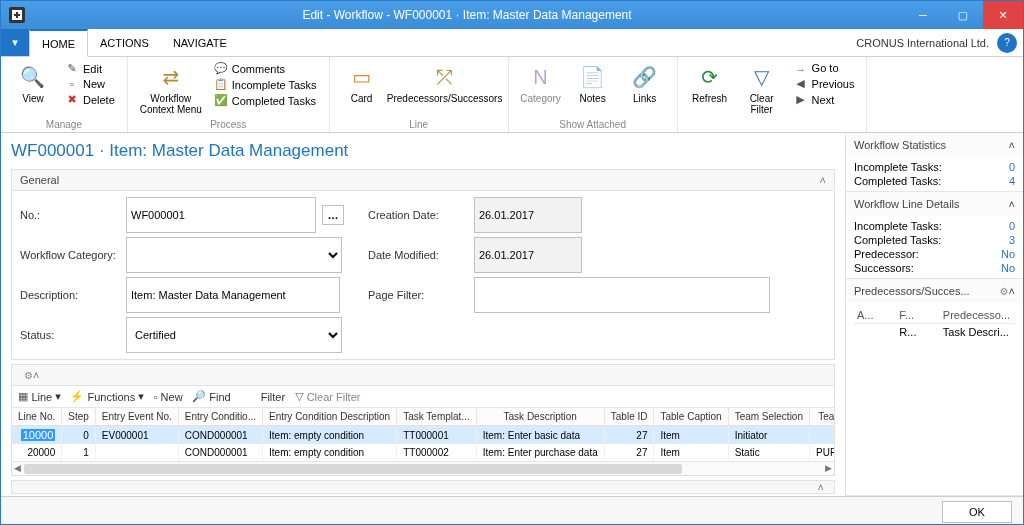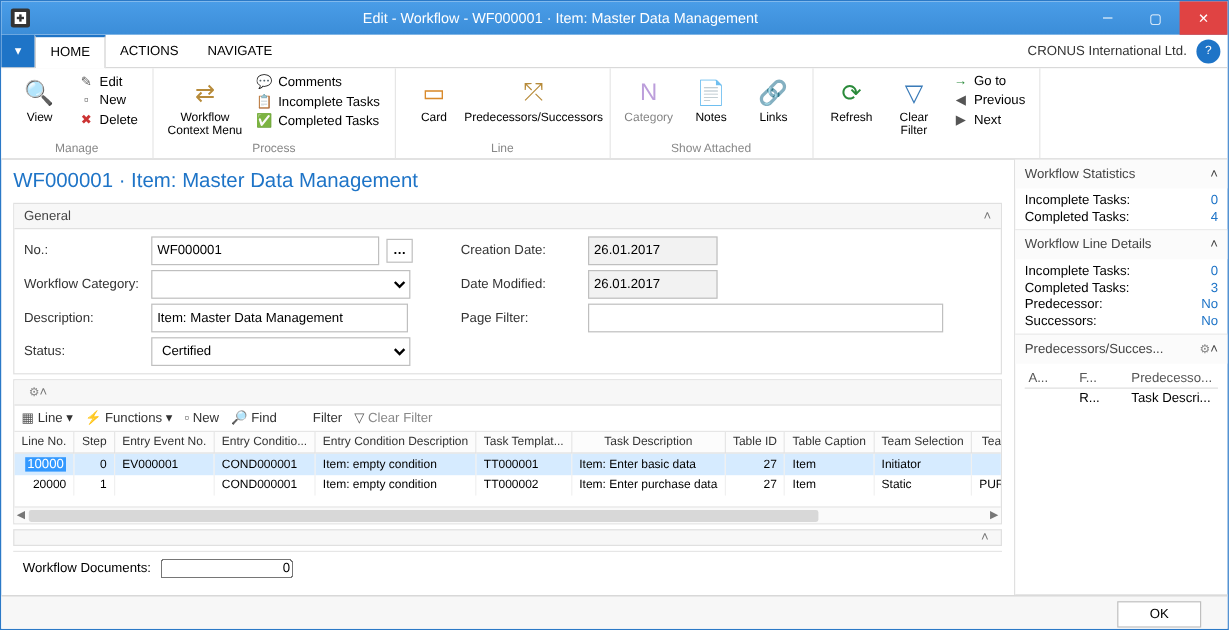--- a/index.html
+++ b/index.html
@@ -28,42 +28,42 @@
 .smallbtn{display:flex;align-items:center;gap:4px;padding:1px 4px;font-size:10px;cursor:pointer}
 .smallbtn .ic{width:14px;display:inline-flex;justify-content:center;color:#555}
 .content{display:flex;height:calc(525px - 28px - 28px - 76px - 30px)}
 .main{flex:1;padding:8px 10px;overflow:hidden;display:flex;flex-direction:column;gap:4px}
 .page-title{color:#1e74c7;font-size:17px;font-weight:400;margin-bottom:4px}
 .panel{border:1px solid #e0e0e0}
 .panel-head{background:#f7f7f7;padding:4px 8px;display:flex;align-items:center;border-bottom:1px solid #e0e0e0}
 .panel-head .t{flex:1;color:#444}
 .panel-head .caret{color:#777;cursor:pointer}
 .panel-body{padding:6px 8px}
-.form-grid{display:flex;gap:40px}
+.form-grid{display:flex;gap:24px}
 .form-col{display:flex;flex-direction:column;gap:4px}
 .form-row{display:flex;align-items:center;gap:6px}
 .form-row label{width:100px;color:#333}
-.form-row input,.form-row select{height:24px;border:1px solid #bfbfbf;padding:0 4px;background:#fff}
+.form-row input,.form-row select{height:36px;border:1px solid #bfbfbf;padding:0 4px;background:#fff}
 .form-row input[readonly]{background:#f2f2f2}
 .ellbtn{width:22px;height:20px;border:1px solid #bfbfbf;background:#fff;display:flex;align-items:center;justify-content:center;cursor:pointer;font-weight:bold}
 .lines-toolbar{display:flex;align-items:center;gap:10px;padding:4px 6px;border-bottom:1px solid #e6e6e6}
 .lines-toolbar .itm{display:flex;align-items:center;gap:3px;cursor:pointer;font-size:11px;color:#333}
 .lines-toolbar .itm .ic{color:#555}
 .grid{width:100%;border-collapse:collapse}
 .grid th{font-weight:400;text-align:center;padding:3px 6px;border-right:1px solid #e6e6e6;border-bottom:1px solid #e0e0e0;background:#fcfcfc;color:#333;font-size:10px;white-space:nowrap}
 .grid td{padding:3px 6px;border-right:1px solid #f0f0f0;font-size:10px;white-space:nowrap}
 .grid tr.sel td{background:#d6ebff}
 .grid td.num,.grid th.num{text-align:right}
 .lineno-sel{color:#fff;background:#3399ff!important;display:inline-block;padding:0 2px}
 .hscroll{height:14px;border-top:1px solid #e6e6e6;background:#fafafa;position:relative}
 .hscroll .thumb{position:absolute;left:12px;top:2px;height:10px;width:80%;background:#d8d8d8;border-radius:2px}
 .hscroll .arr{position:absolute;top:1px;color:#777;font-size:9px}
 .hscroll .arr.l{left:2px}.hscroll .arr.r{right:2px}
 .subfooter{padding:6px 8px;display:flex;align-items:center;gap:8px;border-top:1px solid #e6e6e6}
-.footer{height:30px;border-top:1px solid #d0d0d0;display:flex;align-items:center;justify-content:flex-end;padding:0 22px;background:#f7f7f7}
+.footer{height:30px;border-top:1px solid #d0d0d0;display:flex;align-items:center;justify-content:flex-end;padding:0 11px;background:#f7f7f7}
 .footer button{width:70px;height:22px;border:1px solid #bfbfbf;background:#fff;cursor:pointer}
 .side{width:178px;border-left:1px solid #e0e0e0;display:flex;flex-direction:column}
 .sbox{border-bottom:1px solid #e6e6e6}
 .sbox .hd{display:flex;align-items:center;padding:6px 8px;color:#444;background:#fbfbfb}
 .sbox .hd .t{flex:1}
 .sbox .bd{padding:4px 8px;display:flex;flex-direction:column;gap:2px}
 .srow{display:flex;justify-content:space-between;font-size:10px}
 .srow .v{color:#1e74c7}
 .stbl{width:100%;border-collapse:collapse;font-size:10px}
 .stbl th{text-align:left;font-weight:400;padding:2px 3px;border-bottom:1px solid #e6e6e6;color:#555;white-space:nowrap;overflow:hidden;text-overflow:ellipsis;max-width:40px}

